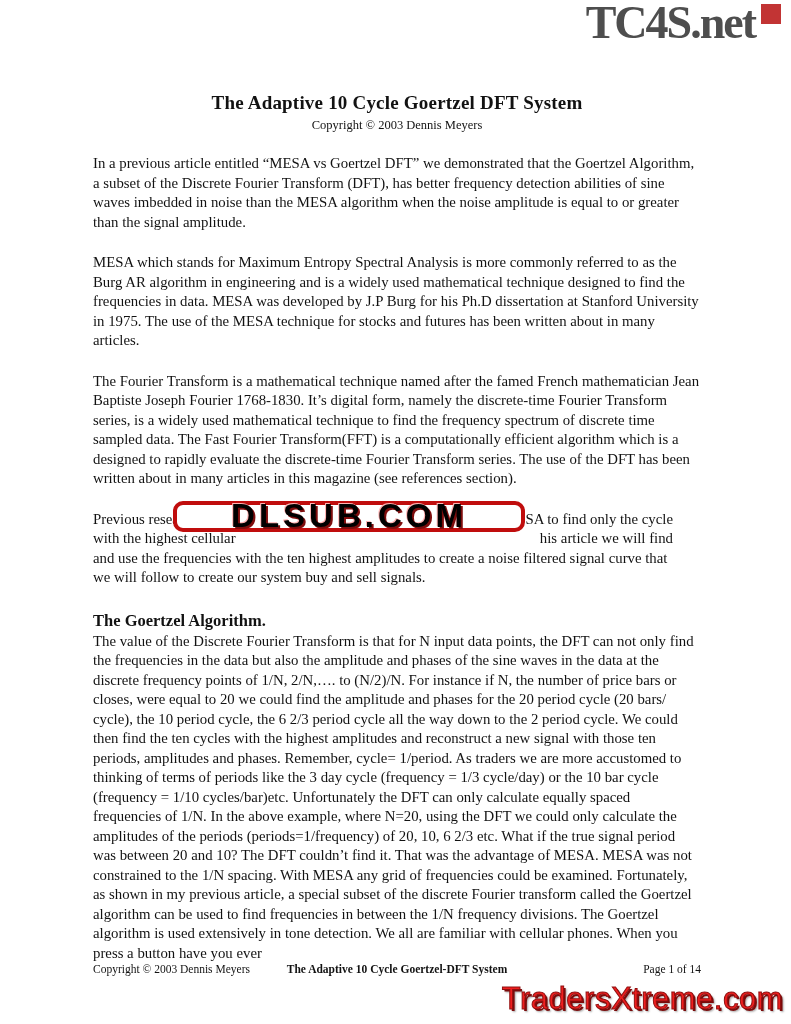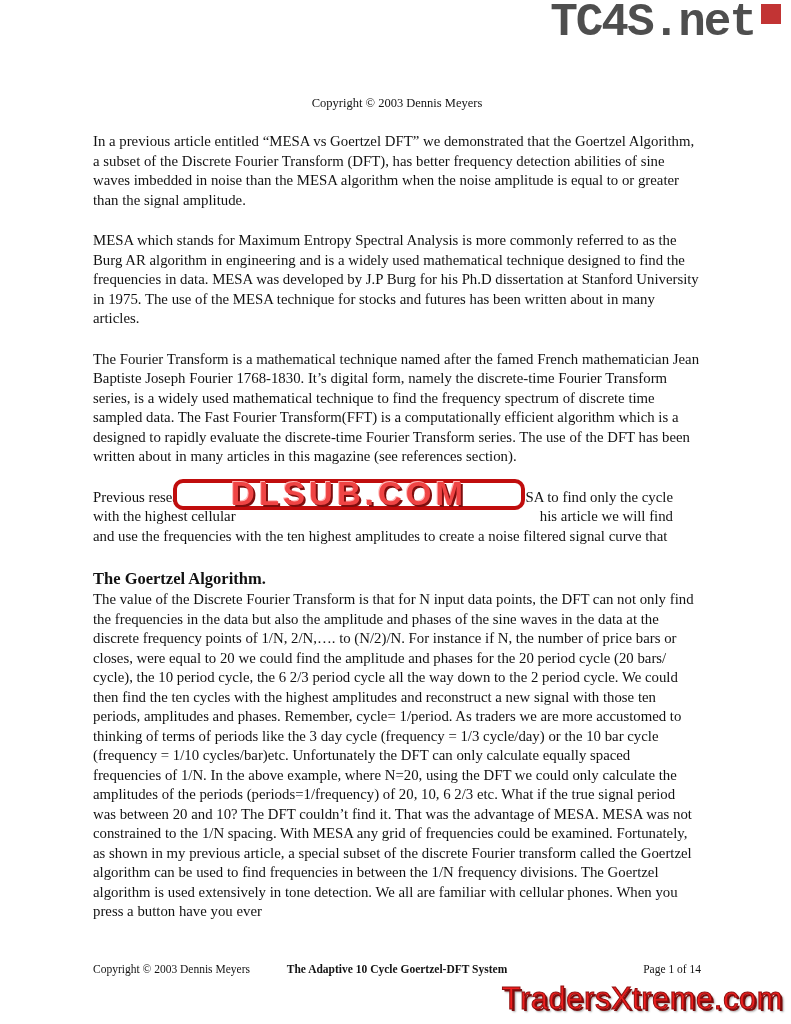--- a/index.html
+++ b/index.html
@@ -3,40 +3,40 @@
 <meta charset="utf-8">
 <style>
   * { margin:0; padding:0; box-sizing:border-box; }
   html,body { background:#e9e9e9; }
   body { width:791px; height:1024px; margin:0 auto; position:relative;
          font-family:"Liberation Serif", serif; color:#121212; }
   .page { position:absolute; inset:0; background:#ffffff; overflow:hidden; }
 
   
   .top-logo { position:absolute; top:0px; right:10px; display:flex; align-items:flex-start;
-              font-family:Liberation Mono, monospace; font-weight:900; font-size:46px;
+              font-family:Liberation Serif, serif; font-weight:900; font-size:46px;
               letter-spacing:-2px; color:#4e4e4e; line-height:1; }
   .top-logo .accent { display:inline-block; width:20px; height:20px; background:#c23434;
                       margin-left:6px; margin-top:4px; }
 
   
   .content { position:absolute; left:93px; top:92px; width:608px; }
   h1.title { font-size:19px; font-weight:bold; text-align:center; letter-spacing:0.2px; }
   .subtitle { font-size:12.5px; text-align:center; margin-top:4px; }
   p.body { font-size:14.8px; line-height:19.5px; margin-top:21px; text-align:left; }
 
   
   .wm-para { position:relative; font-size:14.8px; line-height:19.5px; margin-top:21px; }
   .wm-line { height:19.5px; white-space:nowrap; overflow:visible; }
   .wm-line.split { display:flex; justify-content:space-between; padding-right:28px; }
   .watermark { position:absolute; left:80px; top:-9px; width:352px; text-align:center;
                background:#ffffff; border:4px solid #c00d0d; border-radius:10px;
                padding:1px 6px 3px 6px;
                font-family:"Liberation Sans", sans-serif; font-weight:900; font-size:33px;
-               letter-spacing:4px; color:#ef4444;
+               letter-spacing:4px; color:#000000;
                text-shadow:2px 2px 0 #7e0d0d, -1px -1px 0 #ffb3b3; }
 
   h2.section { font-size:16.5px; font-weight:bold; margin-top:23px; }
   p.body.after-heading { margin-top:1px; }
 
   
   .footer { position:absolute; left:93px; top:963px; width:608px; display:flex;
             align-items:baseline; font-size:11.5px; }
   .footer .left  { flex:1; text-align:left; }
   .footer .center{ flex:1.4; text-align:center; font-weight:bold; }
@@ -53,36 +53,38 @@
 <body>
 
 <div class="page">
 
   <div class="top-logo">
     <span>TC4S.net</span>
     <span class="accent"></span>
   </div>
 
   <div class="content">
+    <h1 class="title">The Adaptive 10 Cycle Goertzel DFT System</h1>
     <div class="subtitle">Copyright © 2003 Dennis Meyers</div>
 
     <p class="body">In a previous article entitled “MESA vs Goertzel DFT” we demonstrated that the Goertzel Algorithm, a subset of the Discrete Fourier Transform (DFT), has better frequency detection abilities of sine waves imbedded in noise than the MESA algorithm when the noise amplitude is equal to or greater than the signal amplitude.</p>
     <p class="body">MESA which stands for Maximum Entropy Spectral Analysis is more commonly referred to as the Burg AR algorithm in engineering and is a widely used  mathematical technique designed to find the frequencies in  data.  MESA was developed by J.P Burg for his Ph.D dissertation at Stanford University in 1975. The use of the MESA technique for stocks and futures has been written about in many articles.</p>
     <p class="body">The Fourier Transform is a mathematical technique named after the famed French mathematician Jean Baptiste Joseph Fourier 1768-1830. It’s digital form, namely the discrete-time Fourier Transform series,  is a widely used mathematical technique to find the frequency spectrum of discrete time sampled data.  The Fast Fourier Transform(FFT) is a computationally efficient algorithm which is a designed to rapidly evaluate the discrete-time Fourier Transform series.  The use of the DFT has been written about in many articles in this magazine (see references section).</p>
 
     <div class="wm-para">
       <div class="wm-line split">
         <span>Previous researchers using</span>
         <span>SA to find only the cycle</span>
       </div>
       <div class="wm-line split">
         <span>with the highest cellular</span>
         <span>his article we will find</span>
       </div>
       <div class="wm-line">and use the frequencies with the ten highest amplitudes to create a noise filtered signal curve that</div>
+      <div class="wm-line">we will follow to create our system buy and sell signals.</div>
       <div class="watermark">DLSUB.COM</div>
     </div>
 
     <h2 class="section">The Goertzel Algorithm.</h2>
     <p class="body after-heading">The value of the Discrete Fourier Transform is that for N input data points, the DFT can not only find the frequencies in the data but also the amplitude and phases of the sine waves in the data at the discrete frequency points of 1/N, 2/N,…. to (N/2)/N.  For instance if N, the number of price bars or closes, were equal to 20 we could find the amplitude and phases for the 20 period cycle (20 bars/ cycle), the 10 period cycle, the 6 2/3 period cycle all the way down to the 2 period cycle.  We could then find the ten cycles with the highest amplitudes and reconstruct a new signal with those ten periods, amplitudes and phases.  Remember, cycle= 1/period.  As traders we are more accustomed to thinking of terms of periods like the 3 day cycle (frequency = 1/3 cycle/day) or the 10 bar cycle (frequency = 1/10 cycles/bar)etc.  Unfortunately the DFT can only calculate equally spaced frequencies of 1/N.  In the above example, where N=20, using the DFT we could only calculate the amplitudes of the periods (periods=1/frequency) of 20, 10, 6 2/3 etc. What if the true signal period was between 20 and 10?  The DFT couldn’t find it.  That was the advantage of MESA.  MESA was not constrained to the 1/N spacing.  With MESA any grid of frequencies could be examined.  Fortunately, as shown in my previous article, a special subset of the discrete Fourier transform called the Goertzel algorithm can be used to find frequencies in between the 1/N frequency divisions.  The Goertzel algorithm is used extensively in tone detection.  We all are familiar with cellular phones.  When you press a button have you ever</p>
   </div>
 
   <div class="footer">
     <span class="left">Copyright © 2003 Dennis Meyers</span>
     <span class="center">The Adaptive 10 Cycle Goertzel-DFT System</span>

